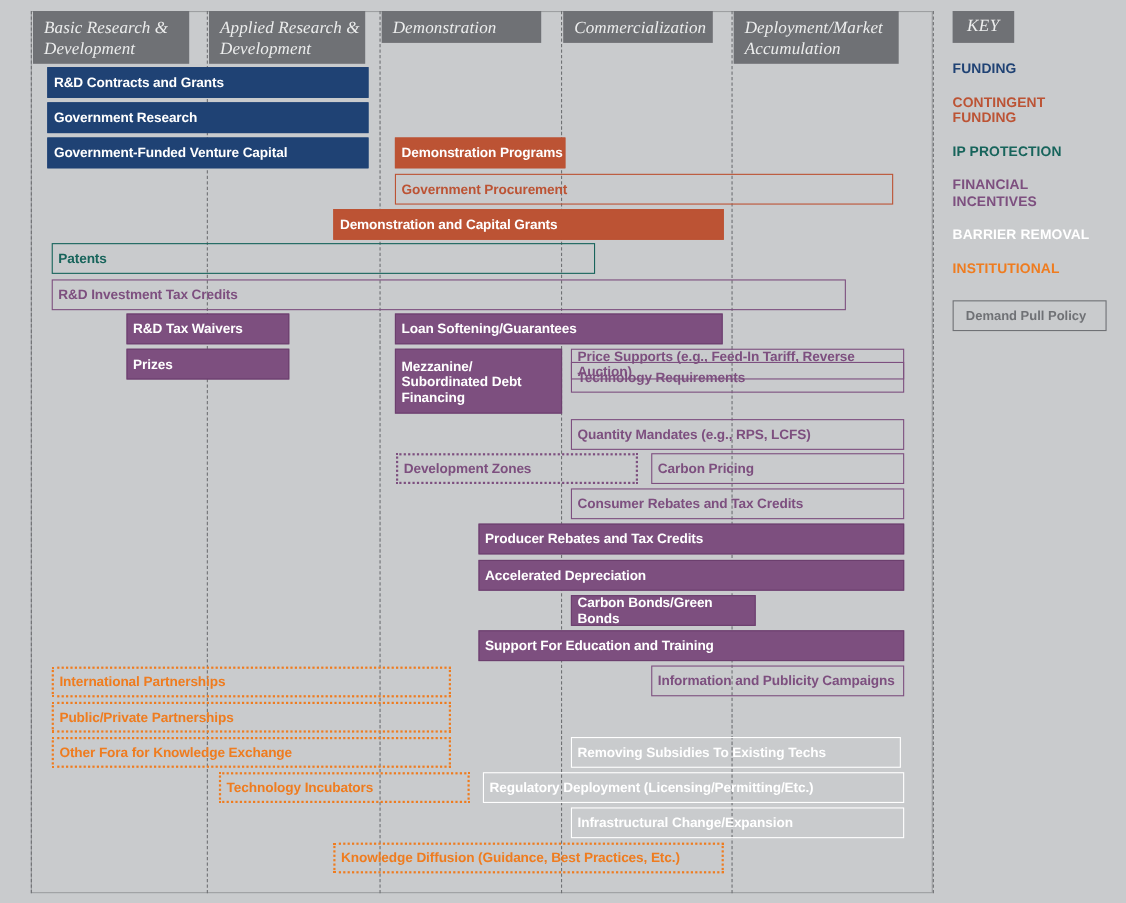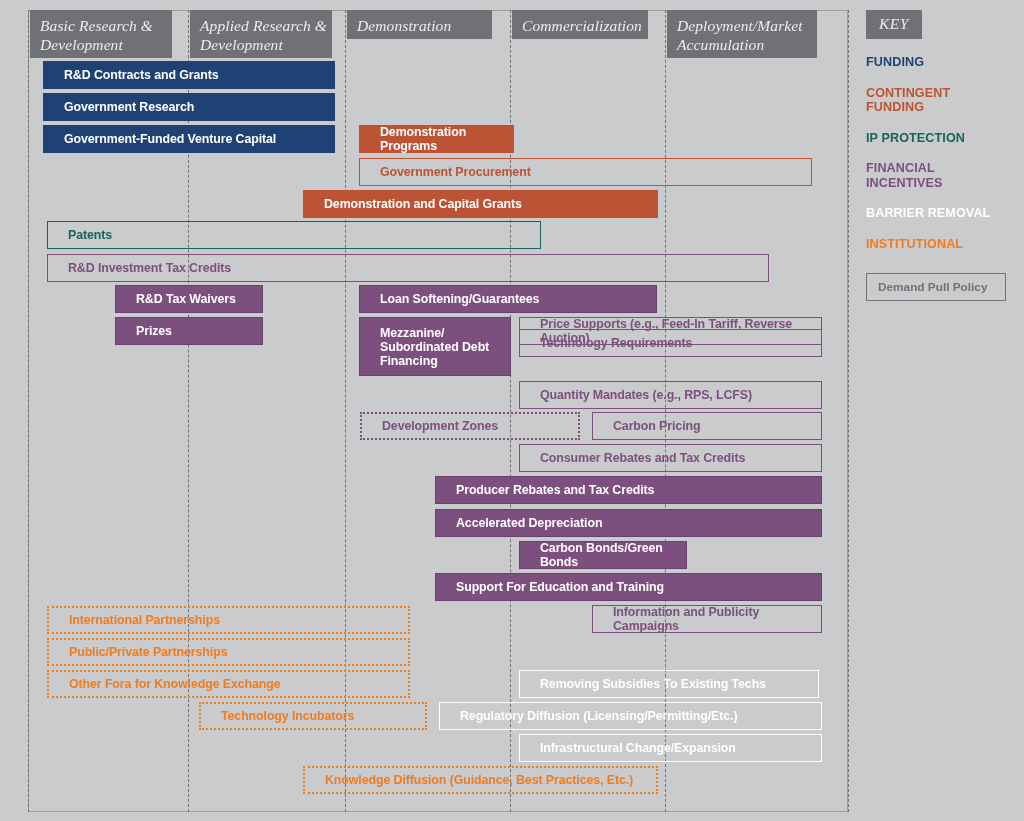--- a/index.html
+++ b/index.html
@@ -41,21 +41,21 @@
 
   
   .bar{
     position:absolute;
     box-sizing:border-box;
     font-size:12.4px;
     font-weight:bold;
     letter-spacing:-0.1px;
     display:flex;
     align-items:center;
-    padding-left:20px;
+    padding-left:5px;
     white-space:pre-line;
     line-height:14px;
   }
   
   .s-blue   {background:#1f4274;border:1px solid #1f4274;color:#ffffff;}
   .s-orange {background:#bc5334;border:1px solid #bc5334;color:#ffffff;}
   .s-purple {background:#7d4f7f;border:1px solid #6c3f6e;color:#ffffff;}
   
   .o-orange {background:transparent;border:1.5px solid #bc5334;color:#bc5334;}
   .o-teal   {background:transparent;border:1.5px solid #17645b;color:#17645b;}
@@ -133,21 +133,21 @@
       <div class="bar s-purple" style="left: 435px; top: 476px; width: 387px; height: 28px;">Producer Rebates and Tax Credits</div>
       <div class="bar s-purple" style="left: 435px; top: 509px; width: 387px; height: 28px;">Accelerated Depreciation</div>
       <div class="bar s-purple" style="left: 519px; top: 541px; width: 168px; height: 28px;">Carbon Bonds/Green Bonds</div>
       <div class="bar s-purple" style="left: 435px; top: 573px; width: 387px; height: 28px;">Support For Education and Training</div>
       <div class="bar o-purple" style="left: 592px; top: 605px; width: 230px; height: 28px;">Information and Publicity Campaigns</div>
       <div class="bar d-orange" style="left: 47px; top: 606px; width: 363px; height: 28px;">International Partnerships</div>
       <div class="bar d-orange" style="left: 47px; top: 638px; width: 363px; height: 28px;">Public/Private Partnerships</div>
       <div class="bar d-orange" style="left: 47px; top: 670px; width: 363px; height: 28px;">Other Fora for Knowledge Exchange</div>
       <div class="bar o-white" style="left: 519px; top: 670px; width: 300px; height: 28px;">Removing Subsidies To Existing Techs</div>
       <div class="bar d-orange" style="left: 199px; top: 702px; width: 228px; height: 28px;">Technology Incubators</div>
-      <div class="bar o-white" style="left: 439px; top: 702px; width: 383px; height: 28px;">Regulatory Diffusion (Licensing/Permitting/Etc.)</div>
+      <div class="bar o-white" style="left: 439px; top: 702px; width: 383px; height: 28px;">Regulatory Deployment (Licensing/Permitting/Etc.)</div>
       <div class="bar o-white" style="left: 519px; top: 734px; width: 303px; height: 28px;">Infrastructural Change/Expansion</div>
       <div class="bar d-orange" style="left: 303px; top: 766px; width: 355px; height: 28px;">Knowledge Diffusion (Guidance, Best Practices, Etc.)</div>
     </div>
 
   <div class="key">
     <div class="key-badge">KEY</div>
     <div id="key-cats">
         <div class="key-cat" style="color: rgb(31, 66, 116); white-space: pre-line;">FUNDING</div>
         <div class="key-cat" style="color: rgb(188, 83, 52); white-space: pre-line;">CONTINGENT
 FUNDING</div>

